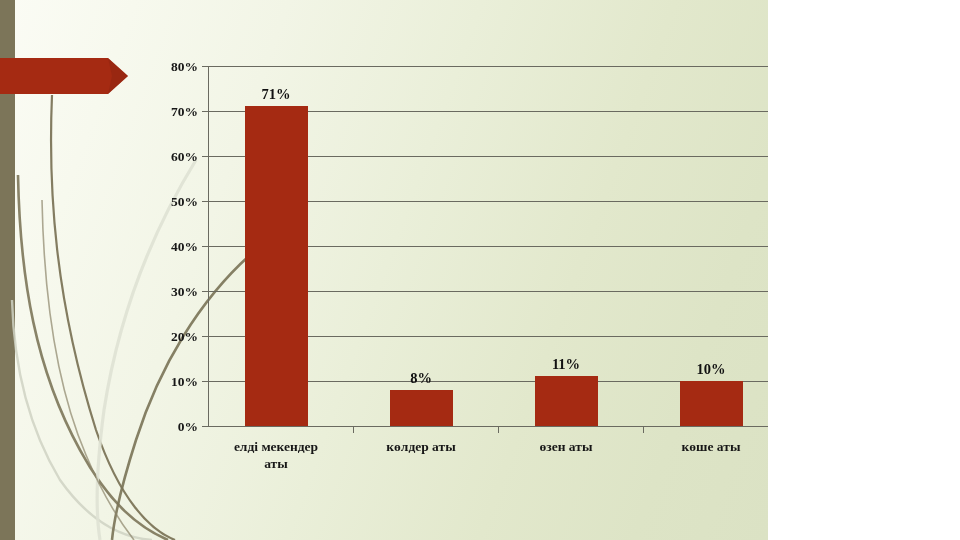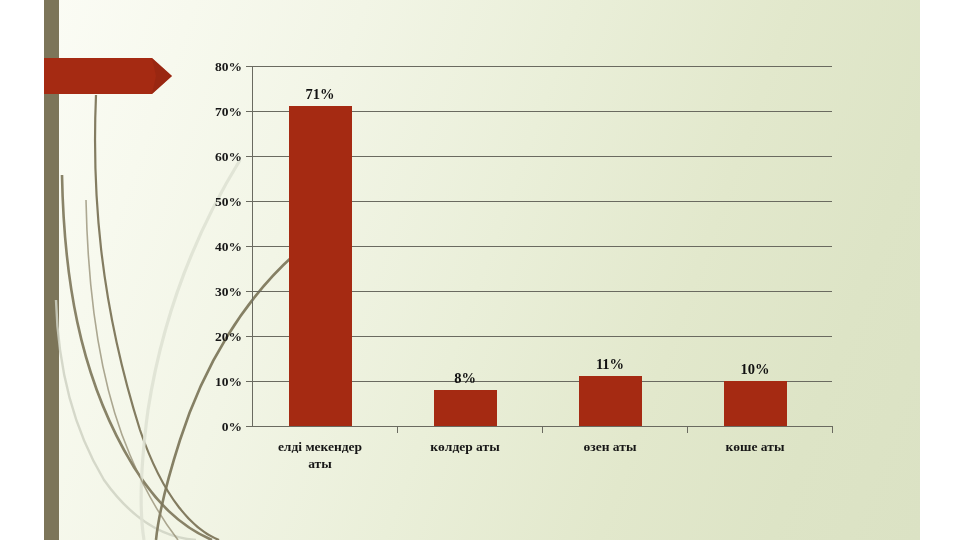--- a/index.html
+++ b/index.html
@@ -8,32 +8,31 @@
   }
   body {
     width: 960px;
     height: 540px;
     overflow: hidden;
     font-family: "Liberation Serif", serif;
   }
 
   #slide {
     position: relative;
-    width: 876px;
+    width: 768px;
     height: 540px;
     background: linear-gradient(110deg,
         #fbfcf5 0%,
         #f7f9ee 14%,
         #f2f5e6 30%,
         #eaefd9 50%,
         #e2e8cc 70%,
         #dde4c6 86%,
         #dbe2c4 100%);
     overflow: hidden;
-    margin-left: 44px;
   }
 
   
   .left-band {
     position: absolute;
     left: 0;
     top: 0;
     width: 15px;
     height: 540px;
     background: #7c7559;

